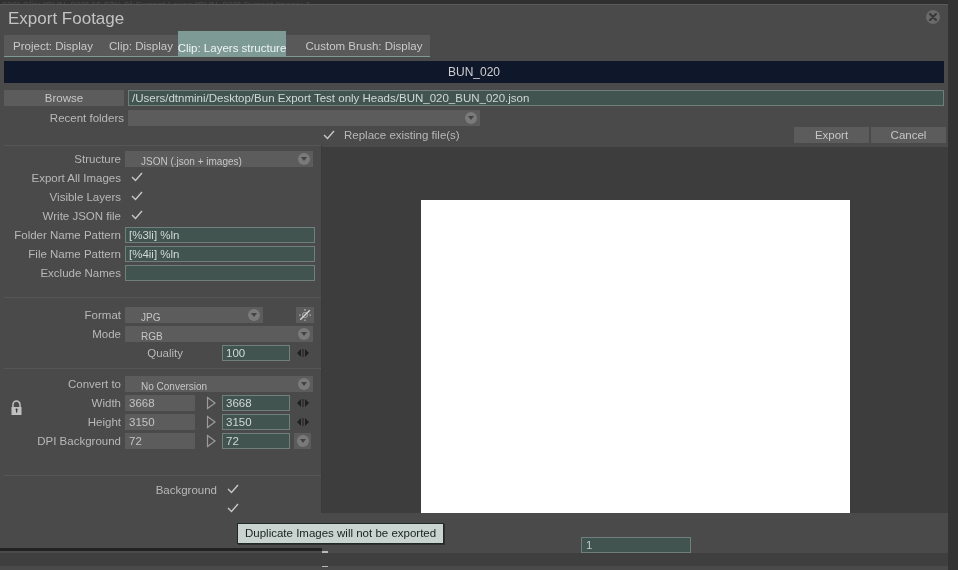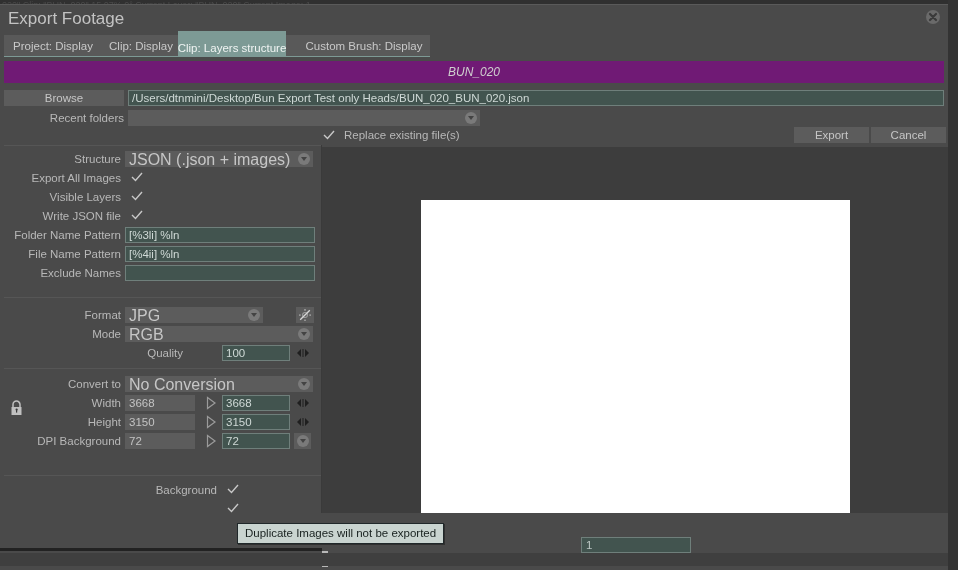--- a/index.html
+++ b/index.html
@@ -64,22 +64,22 @@
   }
 
   
   .body-area {
     position: absolute; left: 0; top: 52px; width: 948px; height: 514px;
     background: #4a4a4a;
   }
 
   .header-row {
     position: absolute; left: 4px; top: 4px; width: 940px; height: 22px;
-    background: #701a75;
-    display: flex; align-items: center; justify-content: center; font-style: italic;
+    background: #0f172a;
+    display: flex; align-items: center; justify-content: center;
   }
   .header-row .name { font-size: 12px; color: #cfcfcf; }
 
   
   .lbl {
     position: absolute; font-size: 11.5px; color: #b8b8b8;
     text-align: right; white-space: nowrap;
   }
   .btn-browse {
     position: absolute; left: 4px; top: 33px; width: 120px; height: 16px;
@@ -95,22 +95,22 @@
     white-space: nowrap; overflow: hidden;
   }
   .flat {
     position: absolute; height: 16px;
     background: #5c5c5c; color: #c3c3c3; font-size: 11.5px;
     display: flex; align-items: center; padding-left: 4px;
     white-space: nowrap; overflow: hidden;
   }
   .dropdown {
     position: absolute; height: 16px; background: #5c5c5c;
-    color: #c6c6c6; font-size: 16px;
-    display: flex; align-items: flex-start; padding-left: 4px; cursor: pointer;
+    color: #c6c6c6; font-size: 10px;
+    display: flex; align-items: flex-end; padding-left: 16px; cursor: pointer;
   }
   .dd-arrow {
     position: absolute; right: 3px; top: 2px; width: 12px; height: 12px;
     border-radius: 50%; background: #7a7a7a;
     display: flex; align-items: center; justify-content: center;
   }
   .dd-arrow i {
     display: block; width: 0; height: 0;
     border-left: 3.5px solid transparent; border-right: 3.5px solid transparent;
     border-top: 4px solid #434343;

